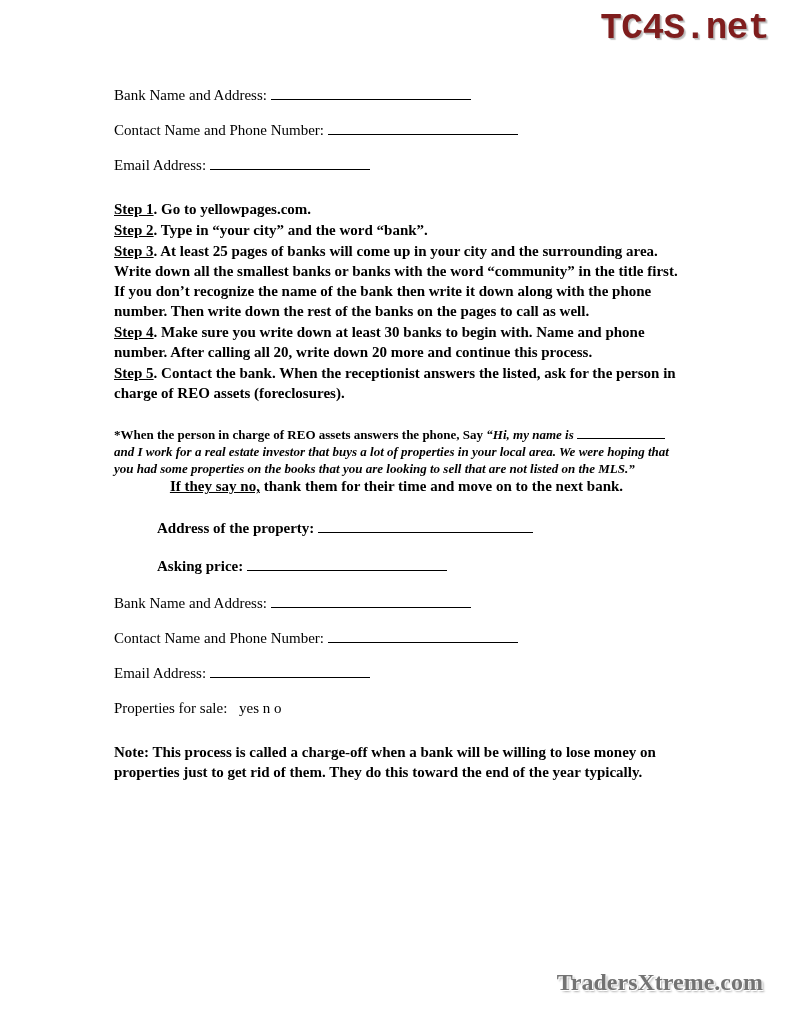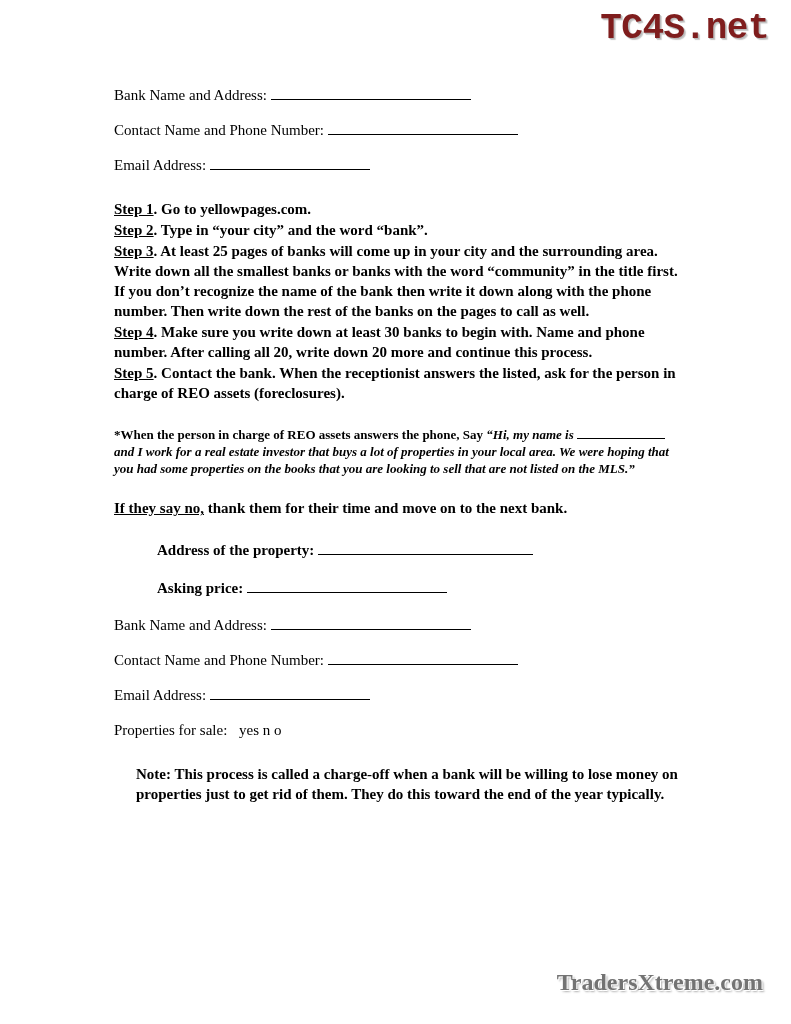--- a/index.html
+++ b/index.html
@@ -77,41 +77,40 @@
     line-height: 1.33;
   }
   .para-italicblock .it { font-style: italic; }
   .ul-fill {
     display: inline-block;
     width: 88px;
     border-bottom: 1px solid #000;
   }
 
   .say-block {
-    margin-top: 22px;
-    font-size: 15px;
-    font-weight: bold;
-    line-height: 1.33;
+    font-size: 15px;
+    font-weight: bold;
+    line-height: 1.33;
+    text-align: center;
   }
   .say-block .u { text-decoration: underline; }
 
   .qblock { margin-top: 22px; font-size: 15px; font-weight: bold; line-height: 1.3; margin-left: 43px; }
   .qblock p { margin: 0 0 18px 0; }
   .qblock .blank { display: inline-block; border-bottom: 1px solid #000; }
   .q1 { width: 215px; }
   .q2 { width: 200px; }
   .q3 { width: 140px; }
 
   .fields2 { margin-top: 8px; }
   .note {
     margin-top: 26px;
     font-size: 15px;
     font-weight: bold;
     line-height: 1.33;
-    margin-left: 22px;
   }
   .note p { margin: 0; }
 
   
   .watermark {
     position: absolute;
     left: 217px;
     top: 492px;
     font-family: "Liberation Serif", serif;
     font-weight: bold;

